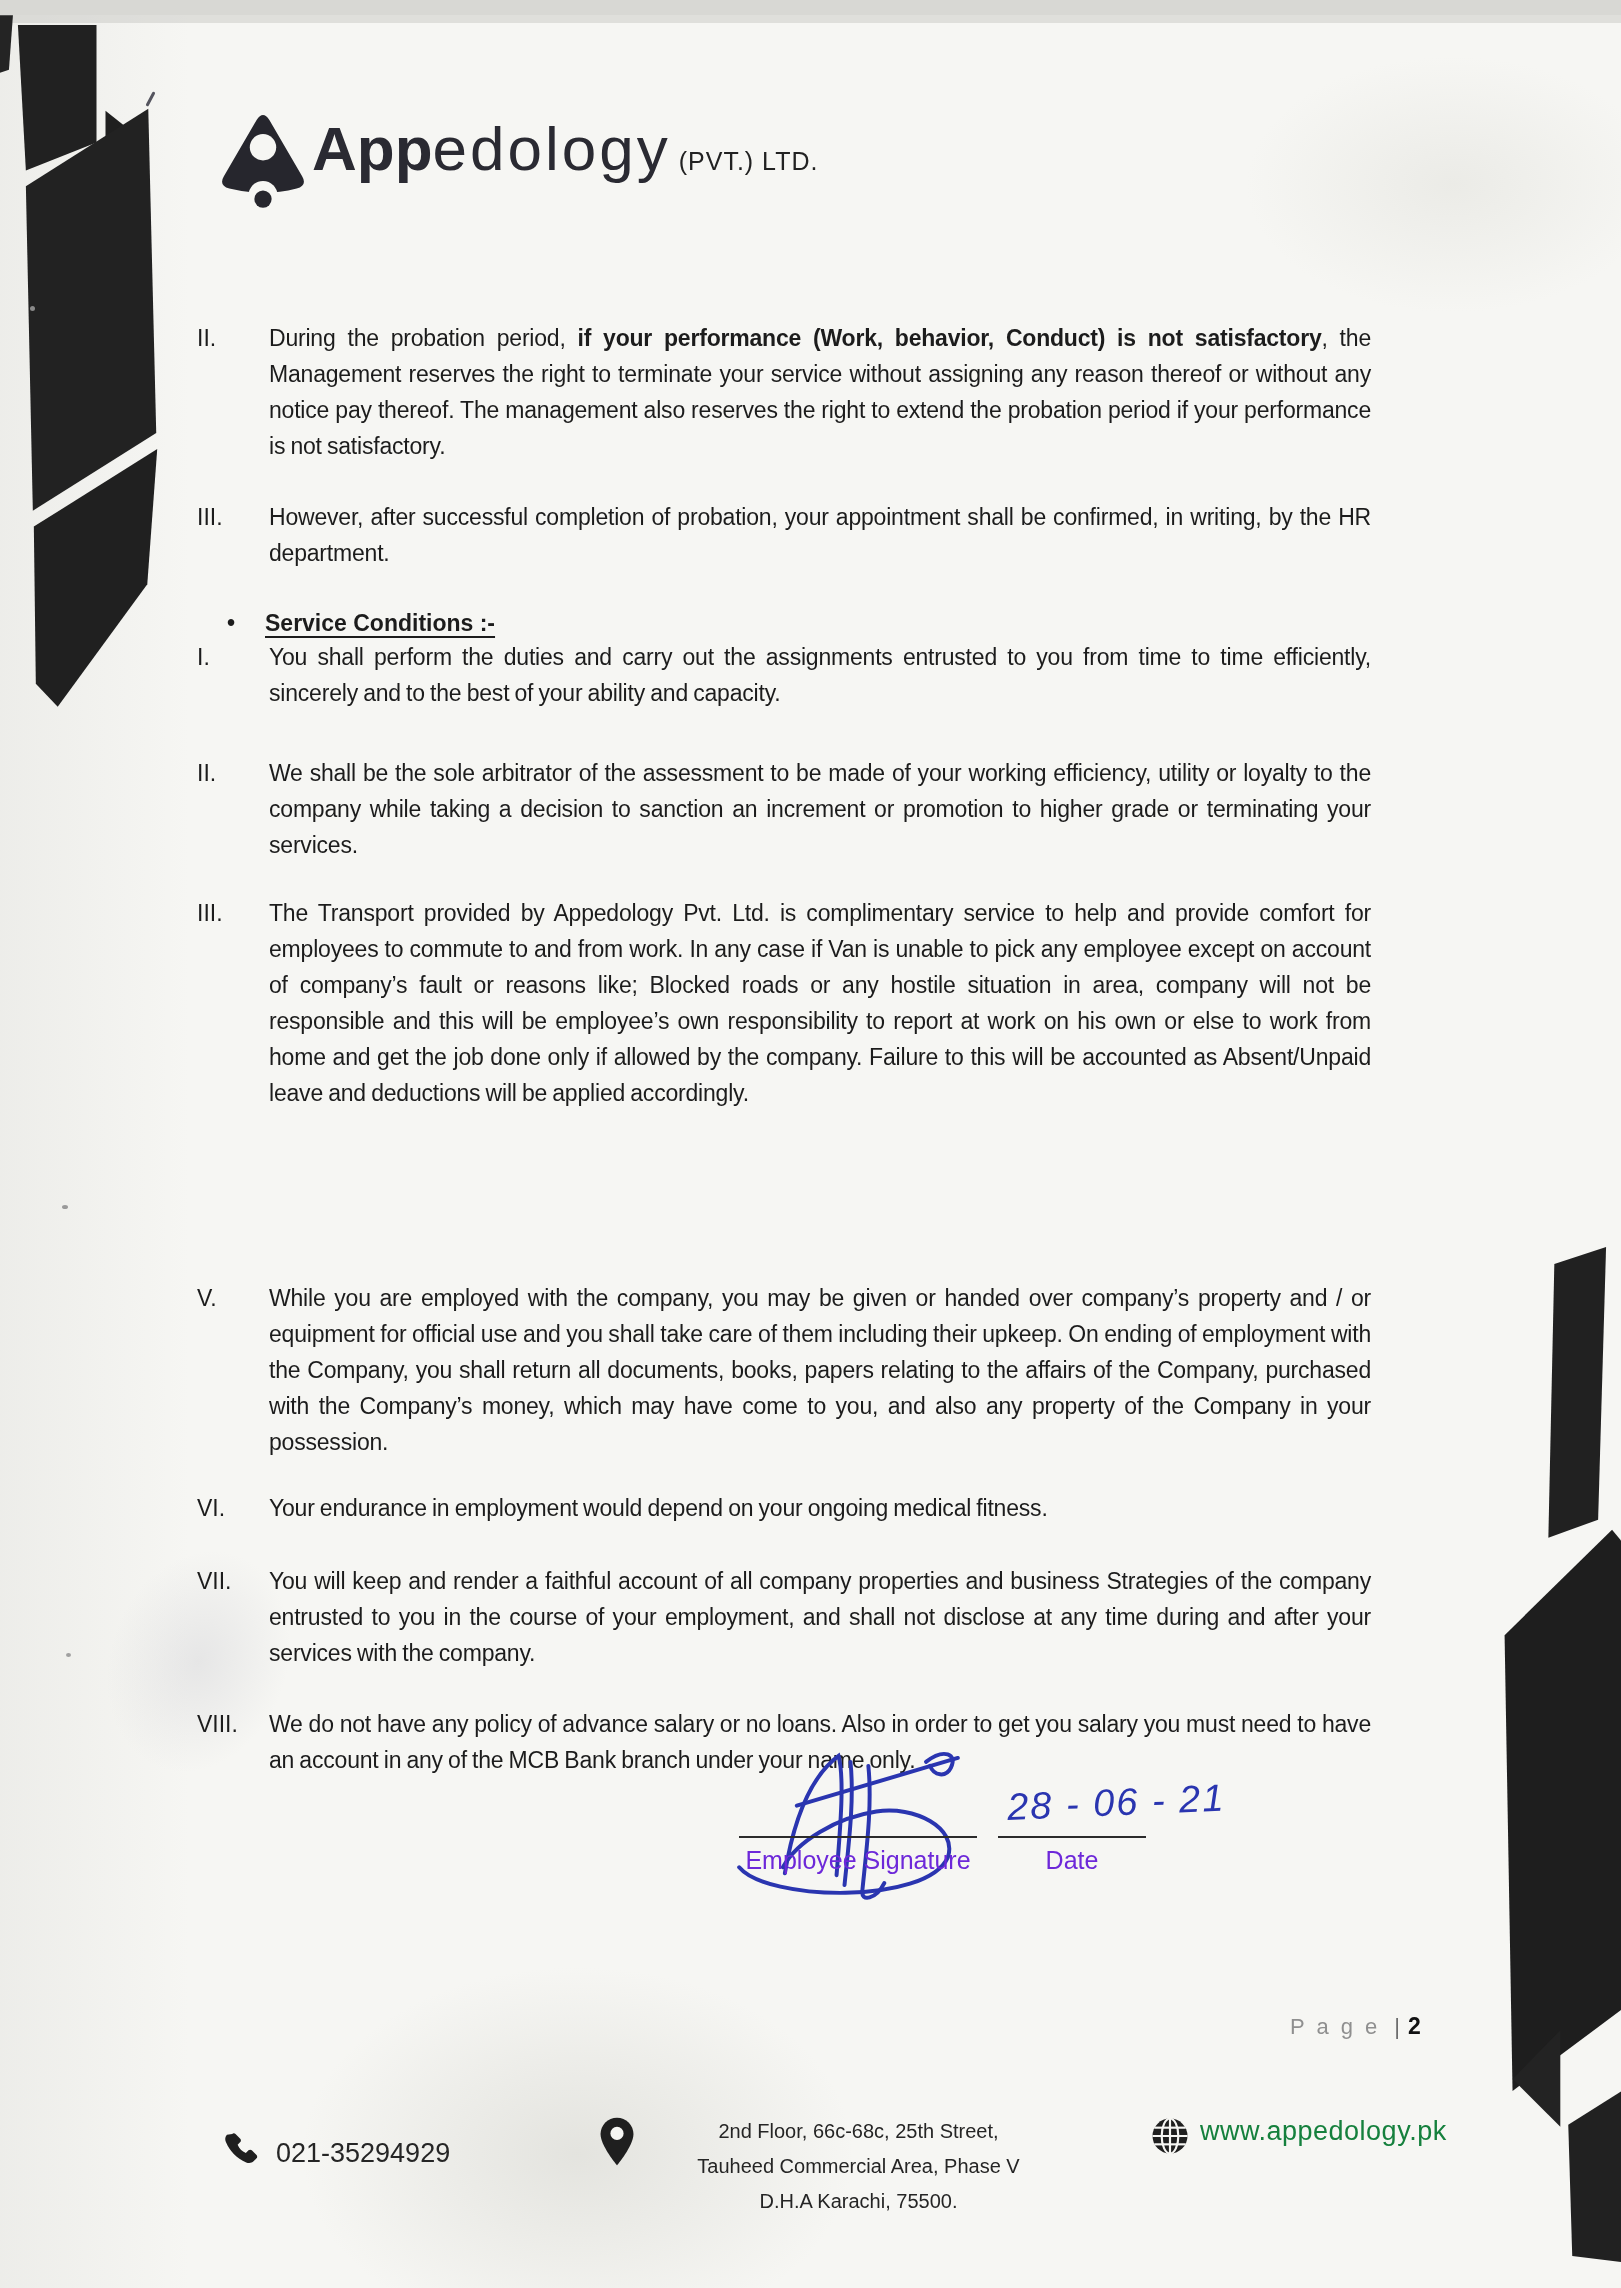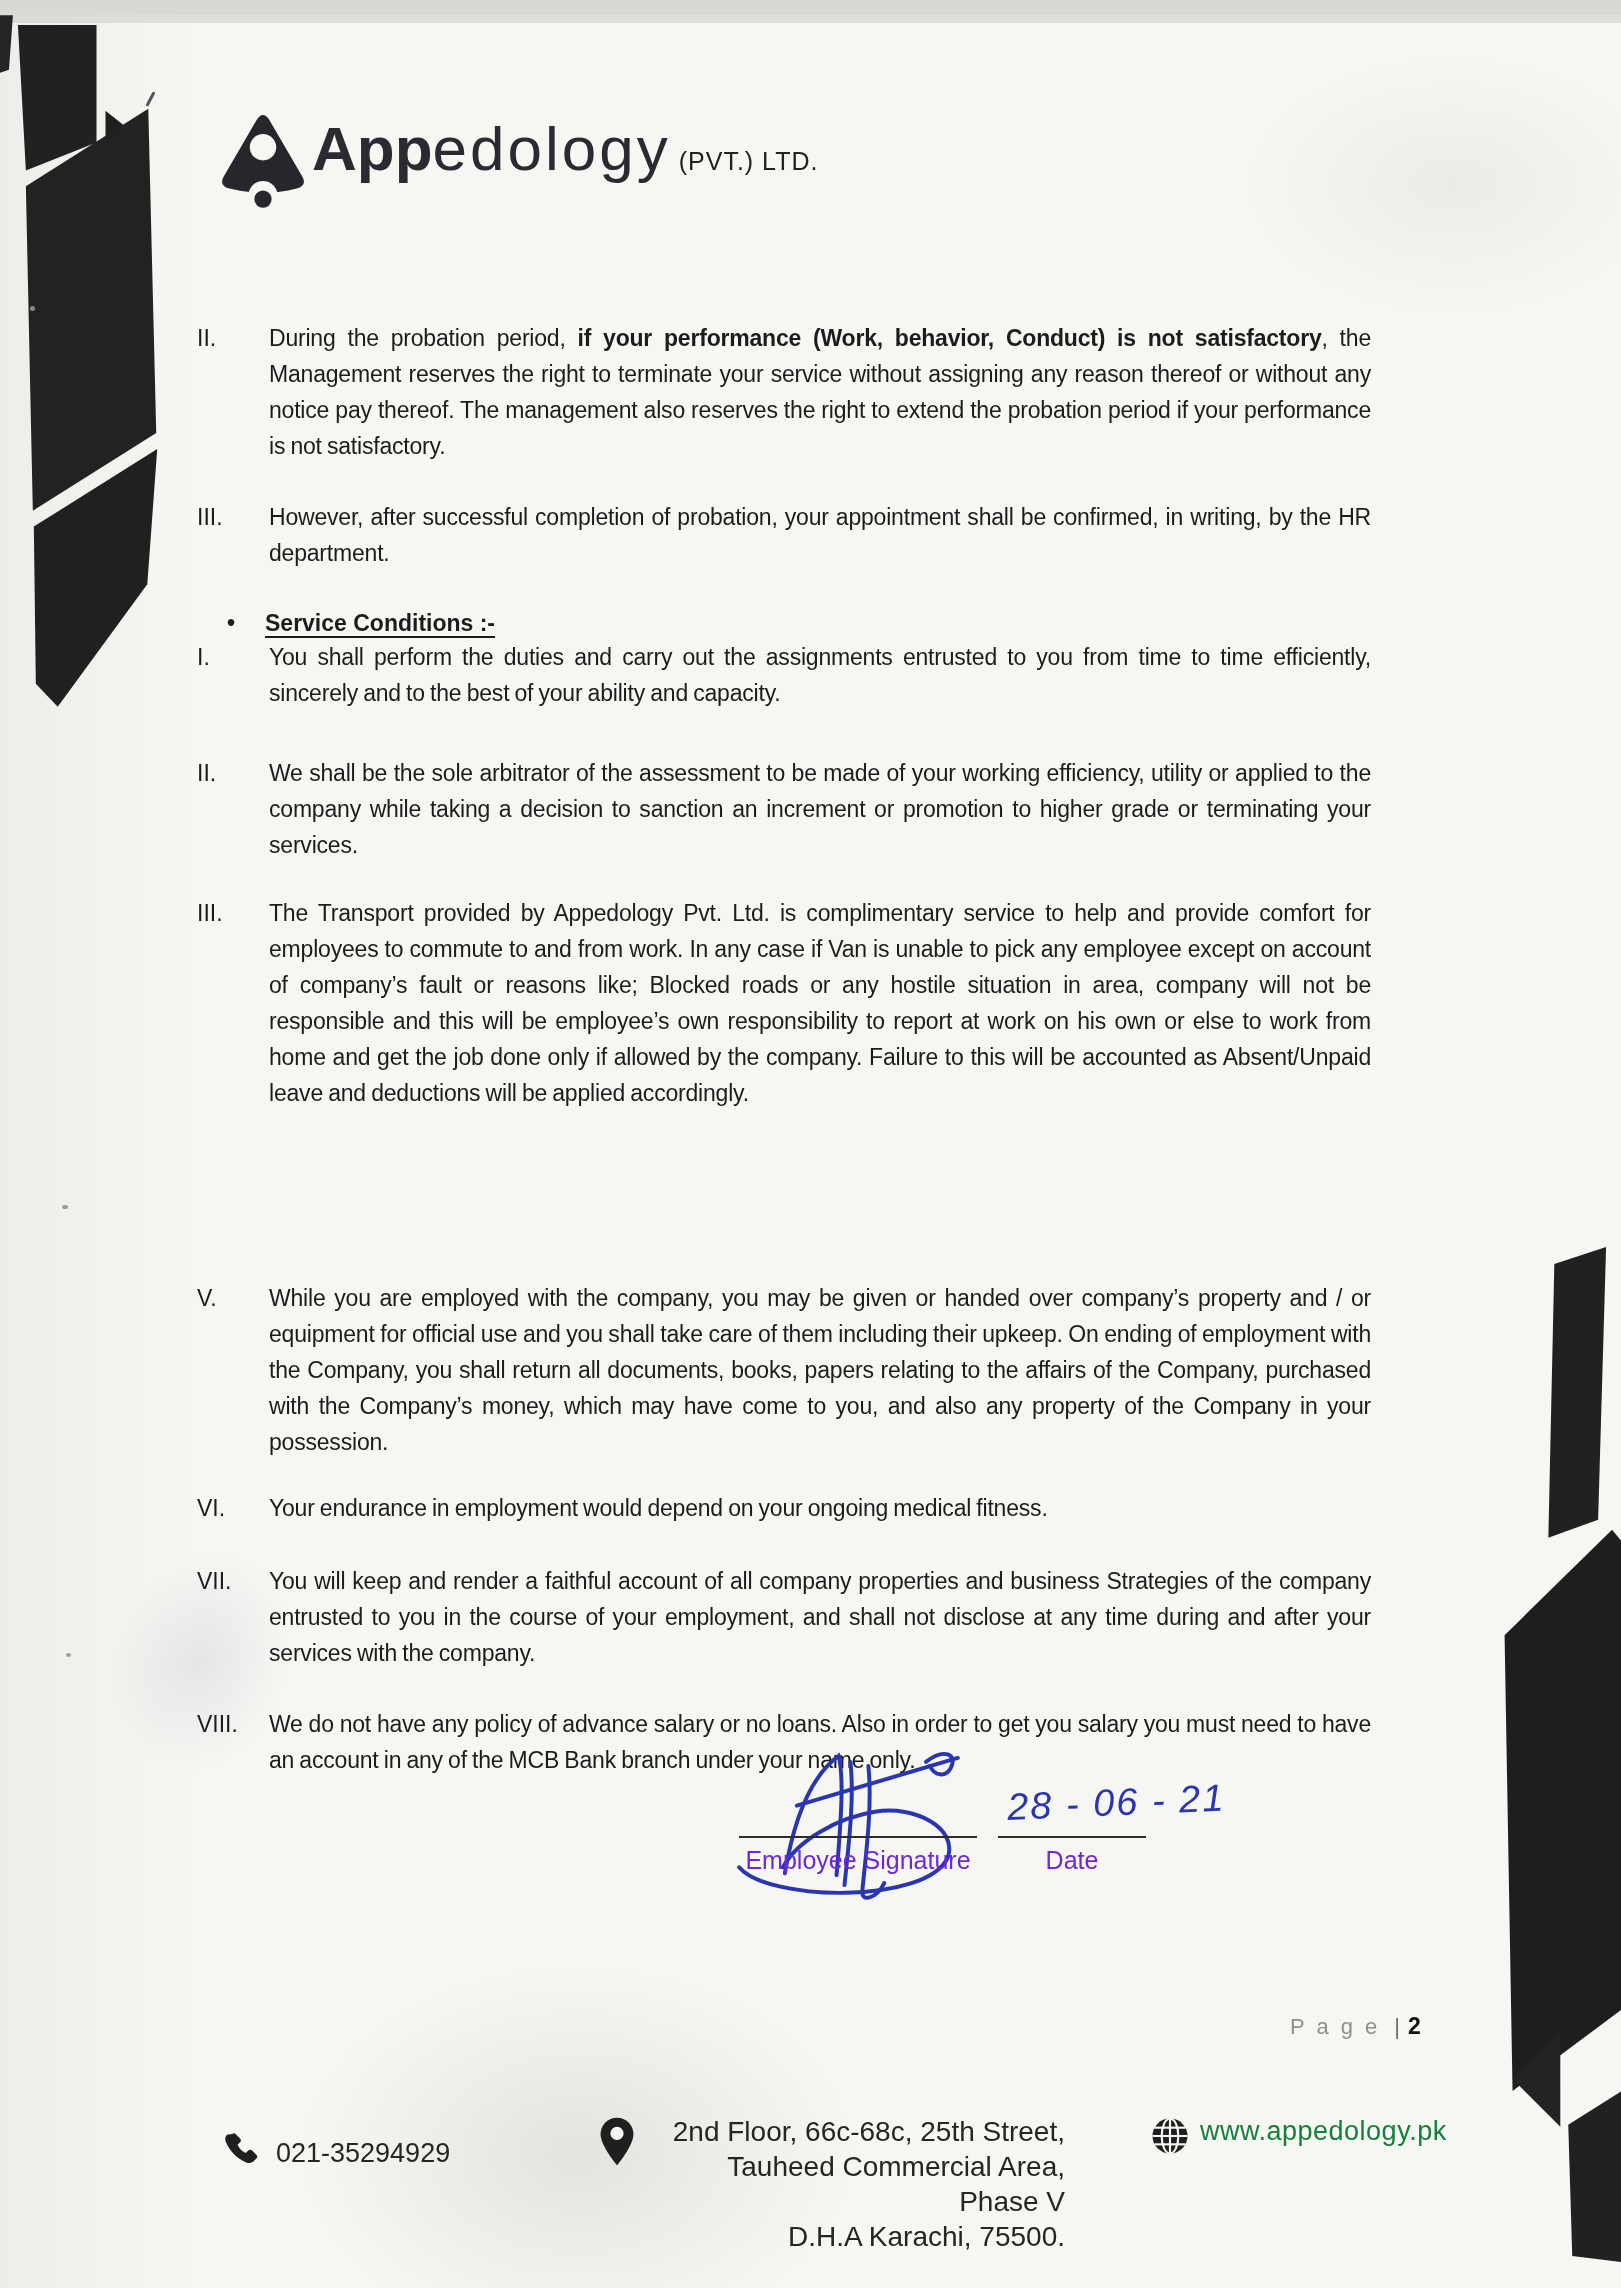--- a/index.html
+++ b/index.html
@@ -61,21 +61,21 @@
 
   
   .pagenum{position:absolute;left:1290px;top:1998px;font-size:22px;color:#8f8f8f;white-space:nowrap;}
   .pagenum .plabel{letter-spacing:3px;}
   .pagenum .psep{margin:0 8px 0 14px;color:#6d6d6d;font-weight:300;}
   .pagenum .pnum{color:#111;font-weight:700;font-size:23px;}
 
   
   .footer-icon{position:absolute;}
   .phone-number{position:absolute;left:276px;top:2123px;font-size:27px;color:#252525;}
-  .address{position:absolute;left:652px;top:2099px;width:413px;text-align:right;font-size:28px;line-height:35px;color:#252525;}
+  .address{position:absolute;left:652px;top:2099px;width:413px;text-align:center;font-size:20px;line-height:35px;color:#252525;}
   .website{position:absolute;left:1200px;top:2101px;font-size:27px;font-weight:500;letter-spacing:0.5px;color:#15803d;}
 
   
   .pen-tick{position:absolute;left:149px;top:76px;width:3px;height:16px;background:#55555f;transform:rotate(28deg);border-radius:2px;}
   .dot1{position:absolute;left:30px;top:291px;width:5px;height:5px;background:#8a8a8a;border-radius:50%;}
   .dot2{position:absolute;left:62px;top:1190px;width:6px;height:4px;background:#9a9a9a;border-radius:50%;}
   .dot3{position:absolute;left:66px;top:1638px;width:5px;height:4px;background:#a0a0a0;border-radius:50%;}
 </style>
 </head>
 <body>
@@ -130,21 +130,21 @@
     <span class="bullet">•</span><span class="head-text">Service Conditions :-</span>
   </div>
 
   <div class="clause" style="top:624px">
     <span class="num">I.</span>
     <div class="txt">You shall perform the duties and carry out the assignments entrusted to you from time to time efficiently, sincerely and to the best of your ability and capacity.</div>
   </div>
 
   <div class="clause" style="top:740px">
     <span class="num">II.</span>
-    <div class="txt">We shall be the sole arbitrator of the assessment to be made of your working efficiency, utility or applied to the company while taking a decision to sanction an increment or promotion to higher grade or terminating your services.</div>
+    <div class="txt">We shall be the sole arbitrator of the assessment to be made of your working efficiency, utility or loyalty to the company while taking a decision to sanction an increment or promotion to higher grade or terminating your services.</div>
   </div>
 
   <div class="clause" style="top:880px">
     <span class="num">III.</span>
     <div class="txt">The Transport provided by Appedology Pvt. Ltd. is complimentary service to help and provide comfort for employees to commute to and from work. In any case if Van is unable to pick any employee except on account of company’s fault or reasons like; Blocked roads or any hostile situation in area, company will not be responsible and this will be employee’s own responsibility to report at work on his own or else to work from home and get the job done only if allowed by the company. Failure to this will be accounted as Absent/Unpaid leave and deductions will be applied accordingly.</div>
   </div>
 
 
   <div class="clause" style="top:1265px">
     <span class="num">V.</span>

